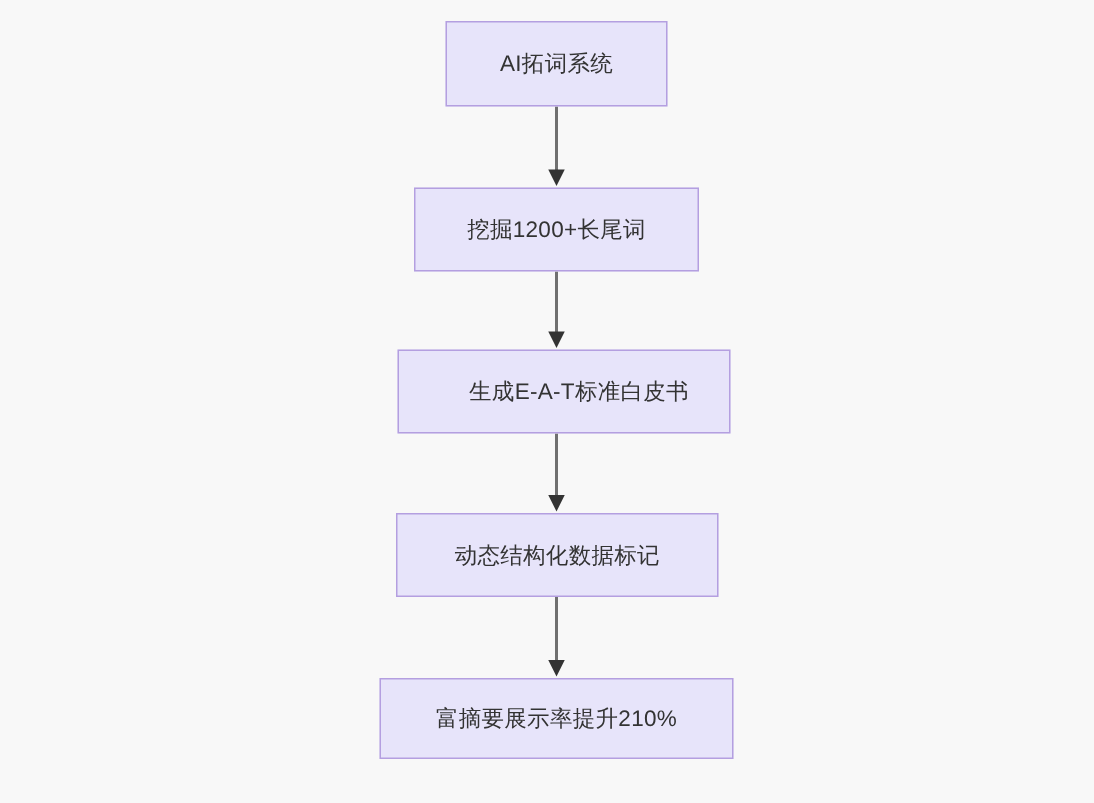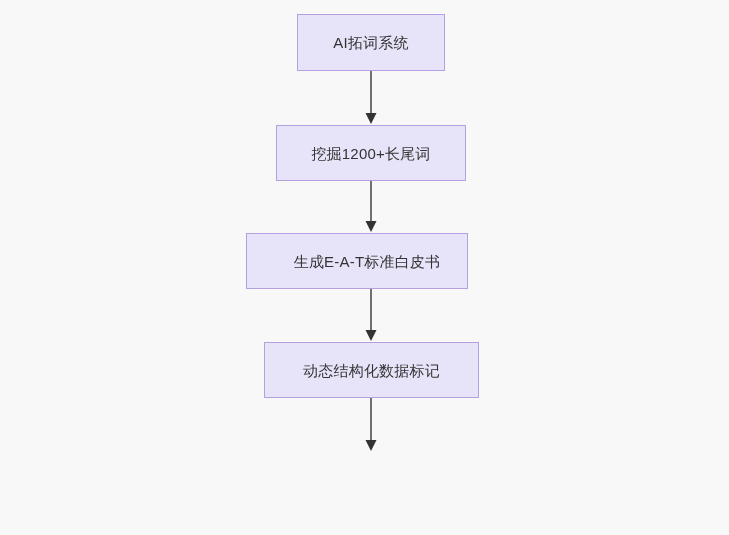--- a/index.html
+++ b/index.html
@@ -35,21 +35,21 @@
     white-space: nowrap;
   }
 
   .node-label {
     display: block;
   }
 
   
   #node-1 { left: 297px; top: 14px;  width: 148px; height: 57px; }
   #node-2 { left: 276px; top: 125px; width: 190px; height: 56px; text-align: right; }
-  #node-3 { left: 246px; top: 233px; width: 222px; height: 56px; padding-left: 20px; }
+  #node-3 { left: 265px; top: 233px; width: 222px; height: 56px; padding-left: 20px; }
   #node-4 { left: 264px; top: 342px; width: 215px; height: 56px; }
   #node-5 { left: 253px; top: 452px; width: 236px; height: 54px; }
 
   .edge {
     position: absolute;
     left: 363px;
     width: 16px;
     overflow: visible;
   }
   #edge-1 { top: 71px;  height: 54px; }
@@ -101,14 +101,17 @@
     <span class="node-label">动态结构化数据标记</span>
   </div>
 
   <div class="edge" id="edge-4">
     <svg width="16" height="54" viewBox="0 0 16 54" xmlns="http://www.w3.org/2000/svg">
       <line x1="8" y1="0" x2="8" y2="44" stroke="#707070" stroke-width="2"></line>
       <polygon points="8,53 2.5,42 13.5,42" fill="#333333"></polygon>
     </svg>
   </div>
 
+  <div class="node" id="node-5">
+    <span class="node-label">富摘要展示率提升210%</span>
+  </div>
 
 </div>
 
 </body></html>

